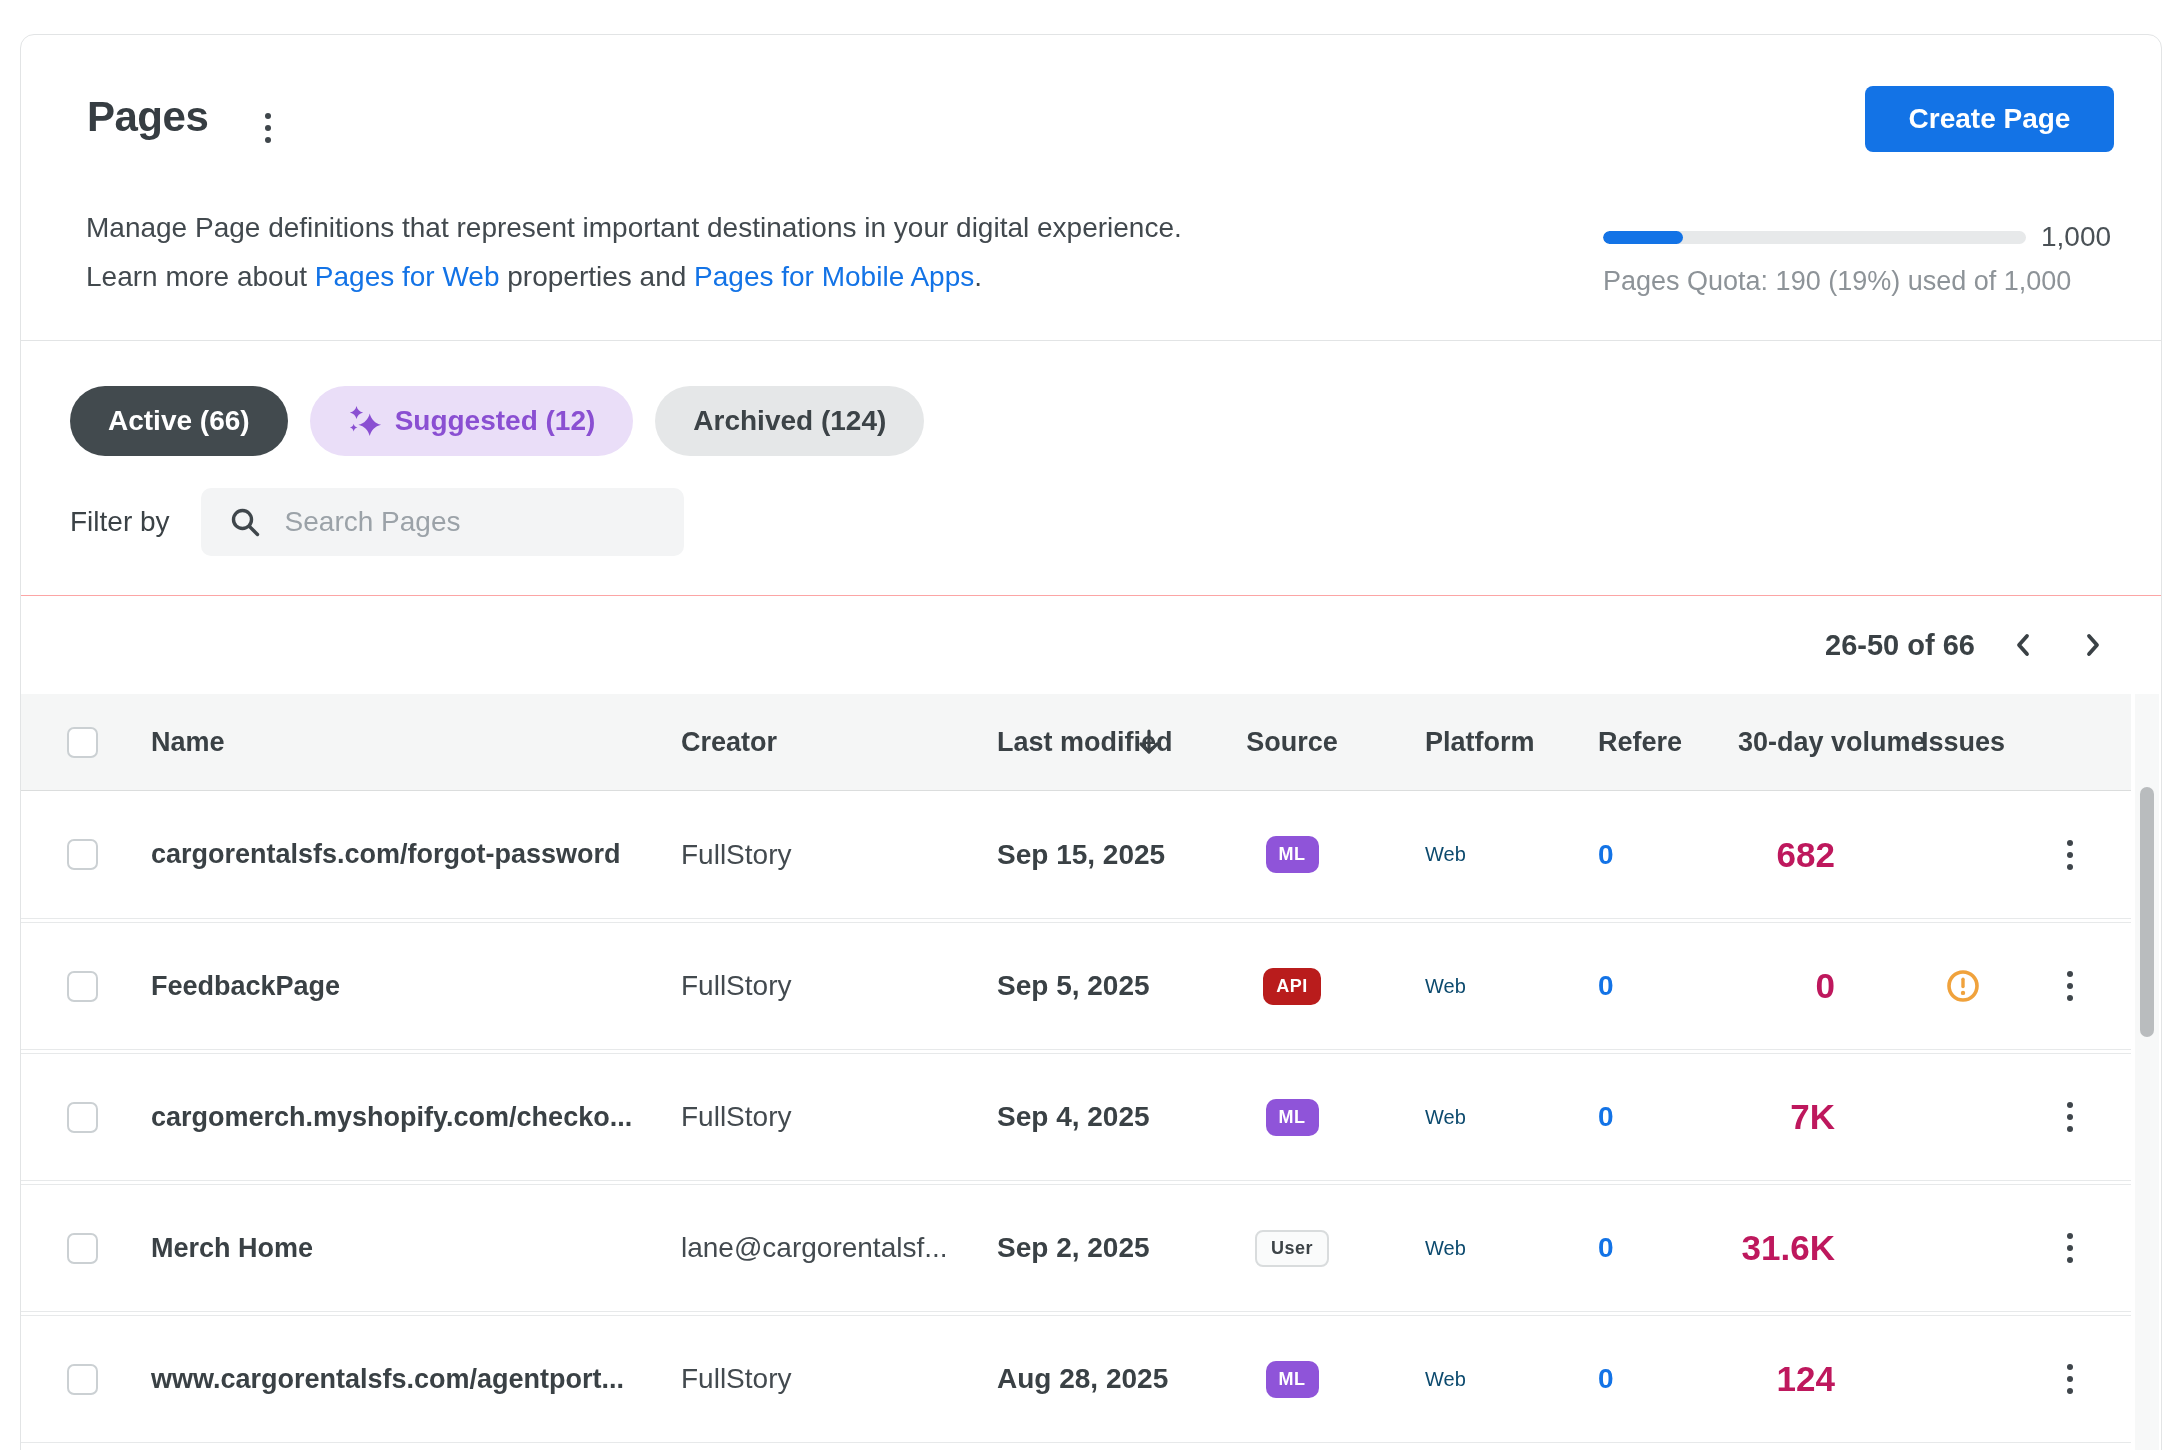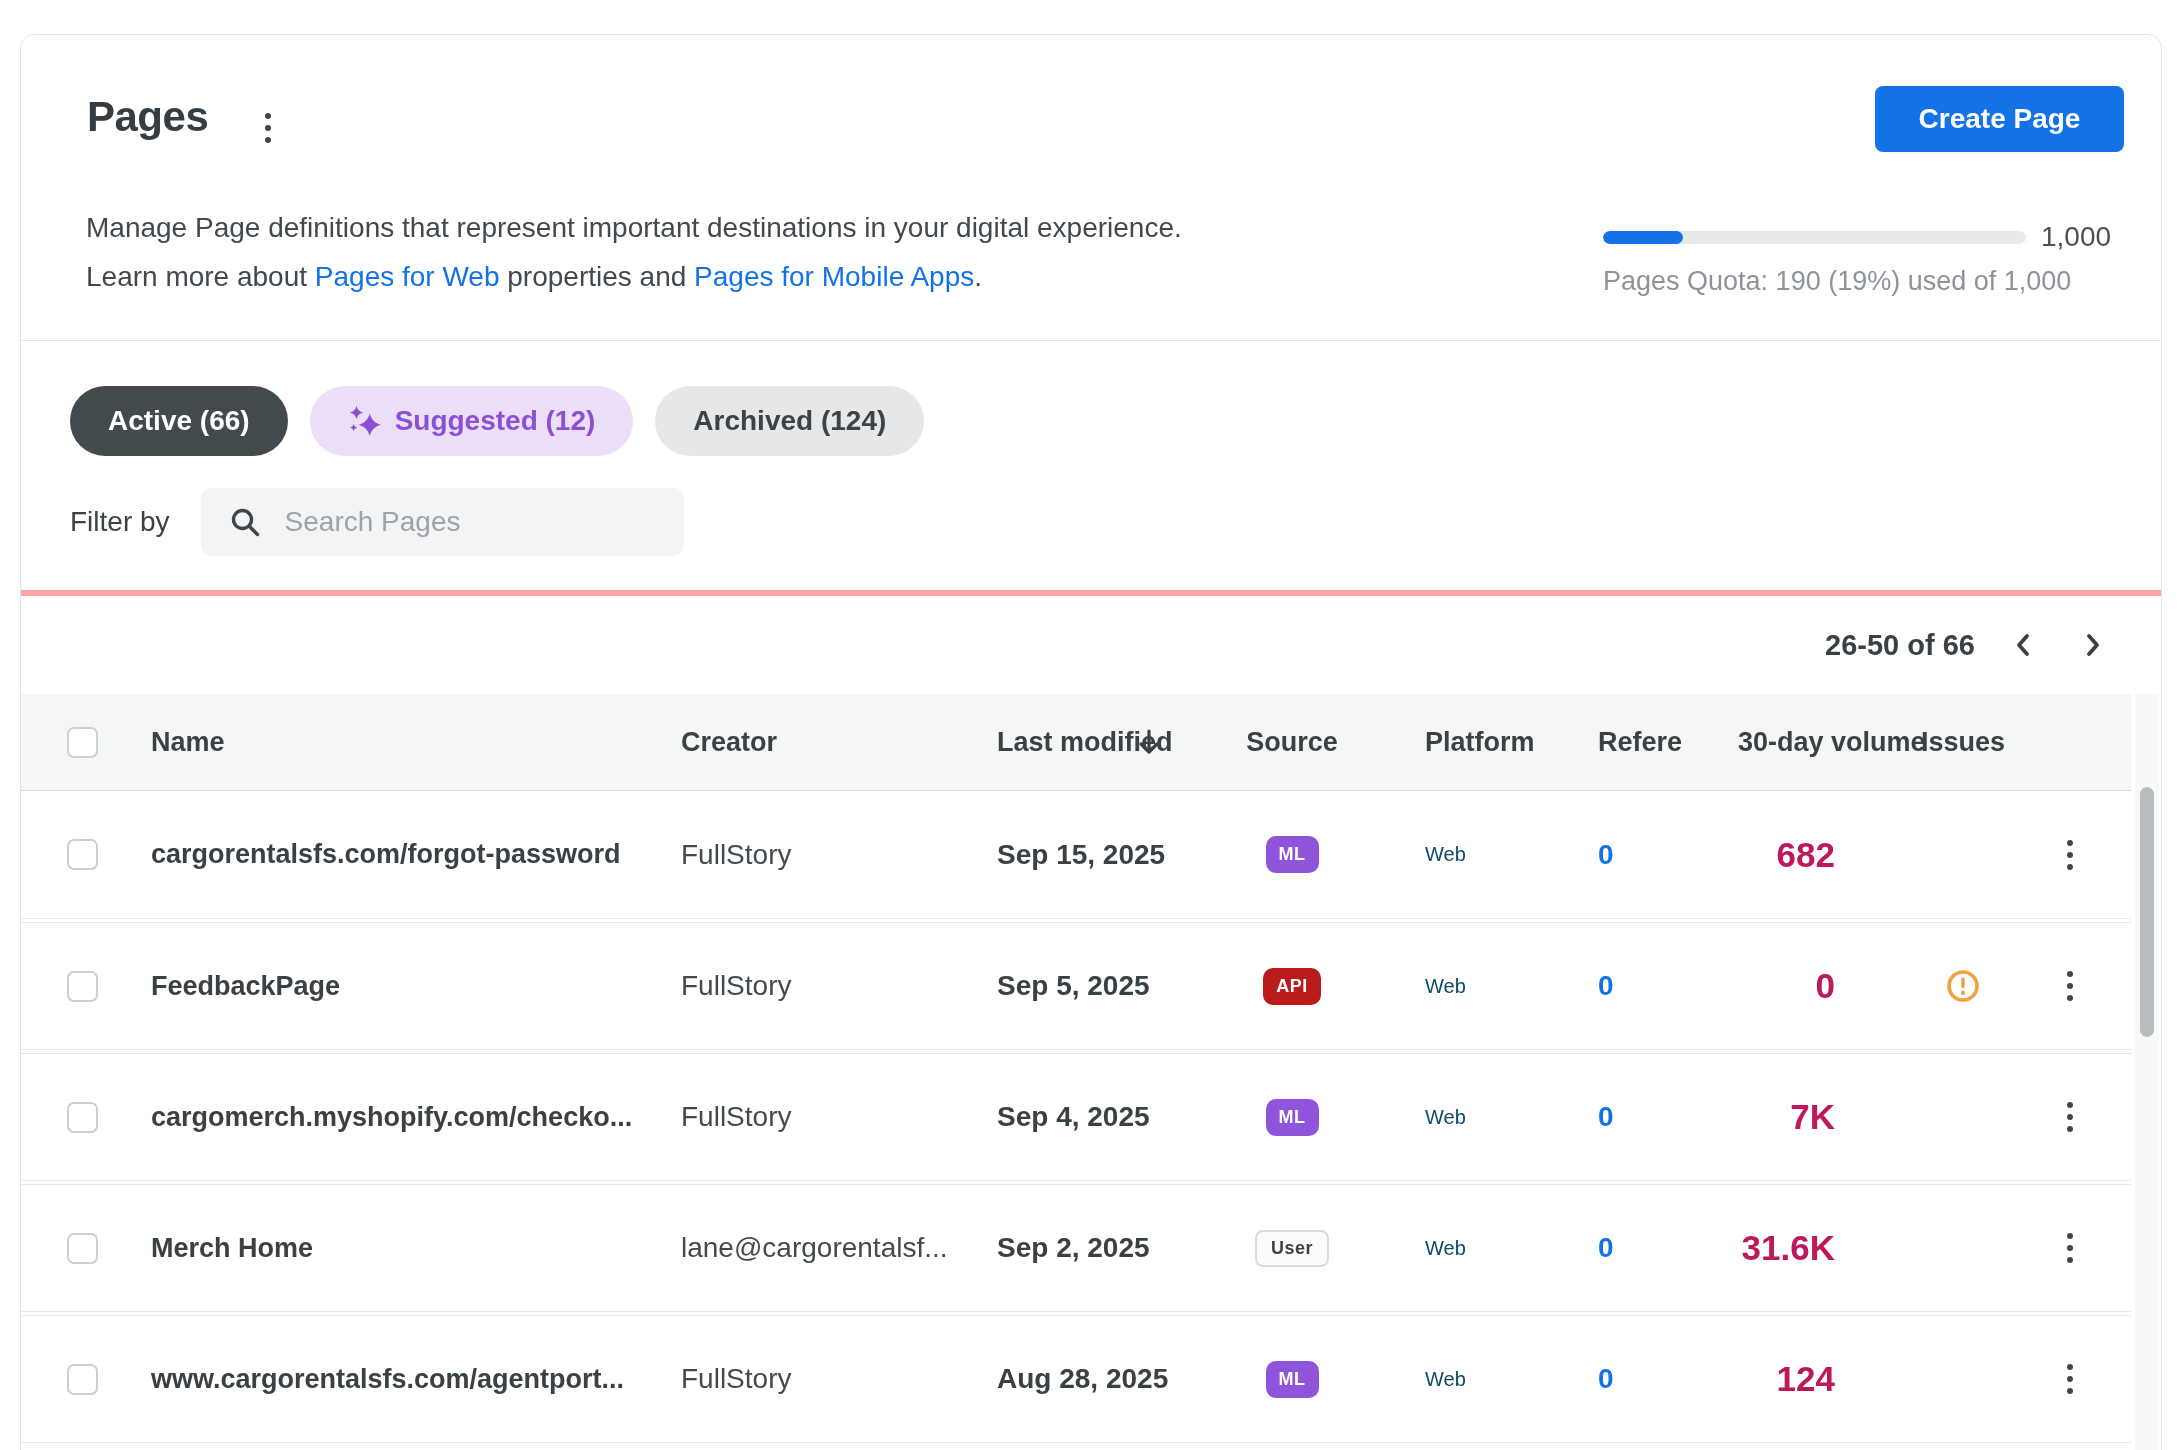--- a/index.html
+++ b/index.html
@@ -8,34 +8,34 @@
 
   .card { position:absolute; left:20px; top:34px; width:2142px; bottom:-30px;
     border:1px solid #e2e4e5; border-radius:14px 14px 0 0; background:#fff; }
 
   
   .sec-head { position:absolute; top:0; left:0; right:0; height:306px; border-bottom:1px solid #e2e4e5; }
   .page-title { position:absolute; left:66px; top:58px; font-size:42px; font-weight:700; color:#363d42; letter-spacing:-0.5px; }
   .kebab { display:flex; flex-direction:column; gap:6px; background:none; border:none; cursor:pointer; align-items:center; }
   .kebab .dot { width:6px; height:6px; border-radius:50%; background:#3f464b; }
   .title-kebab { position:absolute; left:238px; top:72px; padding:6px; }
-  .create-btn { position:absolute; right:37px; top:51px; width:249px; height:66px; background:#1373e6;
+  .create-btn { position:absolute; right:47px; top:51px; width:249px; height:66px; background:#1373e6;
     color:#fff; font-size:28px; font-weight:700; border:none; border-radius:8px; cursor:pointer;
     font-family:inherit; }
   .desc { position:absolute; left:65px; top:168px; font-size:28px; line-height:49px; color:#42494e; }
   .desc a { color:#1373e6; text-decoration:none; cursor:pointer; }
   .quota { position:absolute; left:1582px; top:186px; width:512px; }
   .quota-bar-row { display:flex; align-items:center; gap:15px; }
   .bar { width:423px; height:13px; border-radius:7px; background:#e7e9ea; overflow:hidden; }
   .fill { height:100%; background:#1373e6; border-radius:7px; }
   .bar-max { font-size:28px; color:#4a5156; }
   .quota-caption { margin-top:13px; font-size:27px; color:#8d9398; }
 
   
-  .sec-tabs { position:absolute; top:306px; left:0; right:0; height:255px; border-bottom:6px solid #fca5a5; }
+  .sec-tabs { position:absolute; top:306px; left:0; right:0; height:255px; border-bottom:1px solid #fca5a5; }
   .pills { position:absolute; top:45px; left:49px; display:flex; gap:22px; }
   .pill { height:70px; border-radius:35px; border:none; display:flex; align-items:center; gap:13px;
     padding:0 38px; font-size:28px; font-weight:700; cursor:pointer; font-family:inherit; }
   .pill-active { background:#424a4e; color:#ffffff; }
   .pill-suggested { background:#eadef8; color:#8a4fd2; }
   .pill-archived { background:#e5e7e8; color:#3c4347; }
   .filter-row { position:absolute; top:147px; left:49px; display:flex; align-items:center; }
   .filter-label { font-size:28px; color:#3b4246; margin-right:31px; }
   .select-btn { width:209px; height:68px; background:#f3f4f5; border:none; border-radius:10px;
     display:flex; align-items:center; justify-content:center; gap:16px; font-size:28px; font-weight:700;

